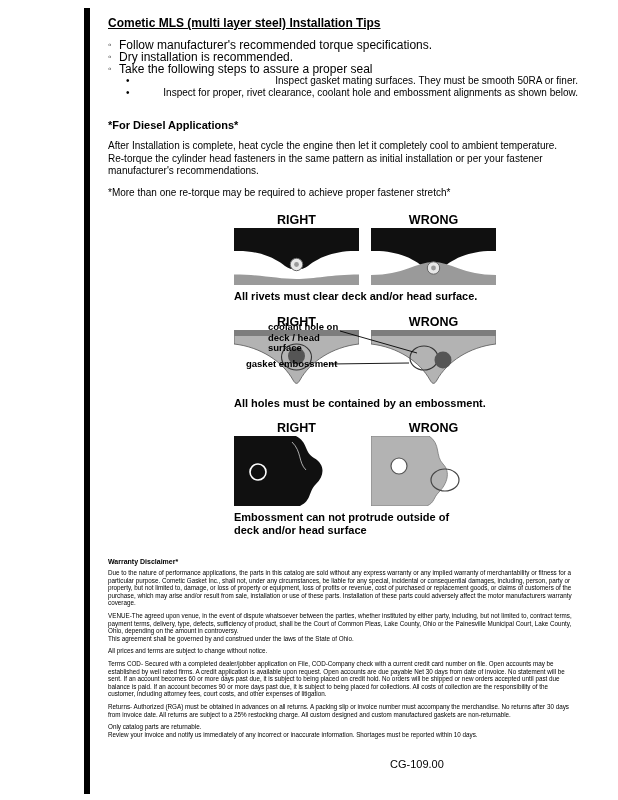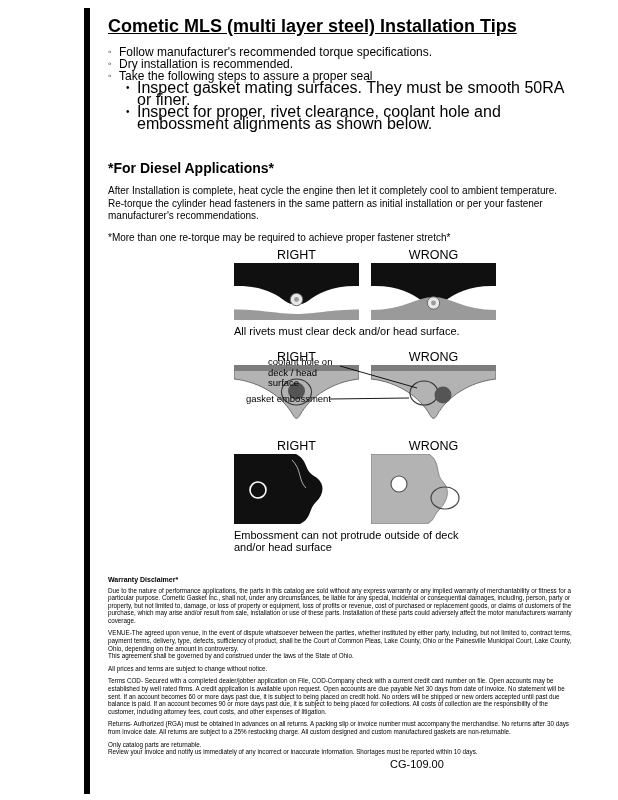--- a/index.html
+++ b/index.html
@@ -5,33 +5,33 @@
   * { margin:0; padding:0; box-sizing:border-box; }
   html,body { background:#fff; }
   body {
     width:618px; height:800px;
     font-family:"Liberation Sans","DejaVu Sans",sans-serif;
     color:#000; position:relative; overflow:hidden;
   }
   .spine { position:absolute; left:84px; top:8px; width:6px; height:786px; background:#000; }
   .content { position:absolute; left:108px; top:16px; width:470px; }
 
-  .page-title { font-size:18px; font-weight:bold; text-decoration:underline; margin-bottom:9px; }
+  .page-title { font-size:12px; font-weight:bold; text-decoration:underline; margin-bottom:9px; }
 
   ul.bullets { list-style:none; font-size:12px; line-height:12px; }
   ul.bullets > li { position:relative; padding-left:11px; }
   ul.bullets > li::before { content:"◦"; position:absolute; left:0; top:0; font-size:10px; }
-  ul.subbullets { list-style:none; font-size:16px; line-height:12px; margin-left:18px; }
+  ul.subbullets { list-style:none; font-size:10px; line-height:12px; margin-left:18px;text-align:right; }
   ul.subbullets > li { position:relative; padding-left:11px; }
   ul.subbullets > li::before { content:"•"; position:absolute; left:0; top:0; font-size:10px; }
 
-  .diesel-heading { font-size:14px; font-weight:bold; margin-top:30px; }
+  .diesel-heading { font-size:11px; font-weight:bold; margin-top:20px; }
   .para { font-size:10px; line-height:12.5px; margin-top:9px; width:452px; }
 
-  .diagram-section { position:relative; margin-top:4px; margin-left:126px; width:300px; }
+  .diagram-section { position:relative; margin-top:14px; margin-left:126px; width:300px;font-weight:bold; }
   .diagram-row { margin-bottom:12px; }
   .pair-headers { display:flex; width:262px; height:15px; }
   .pair-headers span { flex:0 0 125px; text-align:center; font-size:12.5px; }
   .pair-headers span + span { margin-left:12px; }
   .pair { display:flex; width:262px; }
   .panel { width:125px; display:block; }
   .panel + .panel { margin-left:12px; }
   .caption { font-size:11px; margin-top:5px; width:262px; line-height:12.5px; }
   .caption-narrow { width:235px; }
 
@@ -108,20 +108,21 @@
           <circle cx="62.5" cy="26" r="8.5" fill="#555"></circle>
         </svg>
         <svg class="panel" viewBox="0 0 125 62">
           <rect width="125" height="62" fill="#ffffff"></rect>
           <path d="M0 0 H125 V14 C98 17 76 32 66 50 C63.5 54.5 61.5 54.5 59 50 C49 32 27 17 0 14 Z" fill="#b3b3b3" stroke="#555" stroke-width="0.8"></path>
           <rect width="125" height="6" fill="#7d7d7d"></rect>
           <ellipse cx="53" cy="28" rx="14" ry="12" fill="none" stroke="#333" stroke-width="1.1"></ellipse>
           <circle cx="72" cy="30" r="8.5" fill="#555"></circle>
         </svg>
       </div>
+      <div class="caption">All holes must be contained by an embossment.</div>
     </div>
 
     <div class="diagram-row">
       <div class="pair-headers">
         <span>RIGHT</span>
         <span>WRONG</span>
       </div>
       <div class="pair">
         <svg class="panel" viewBox="0 0 125 70">
           <path d="M0 0 H62 C74 6 70 16 80 22 C92 29 90 40 82 48 C74 56 78 64 66 70 H0 Z" fill="#101010"></path>

